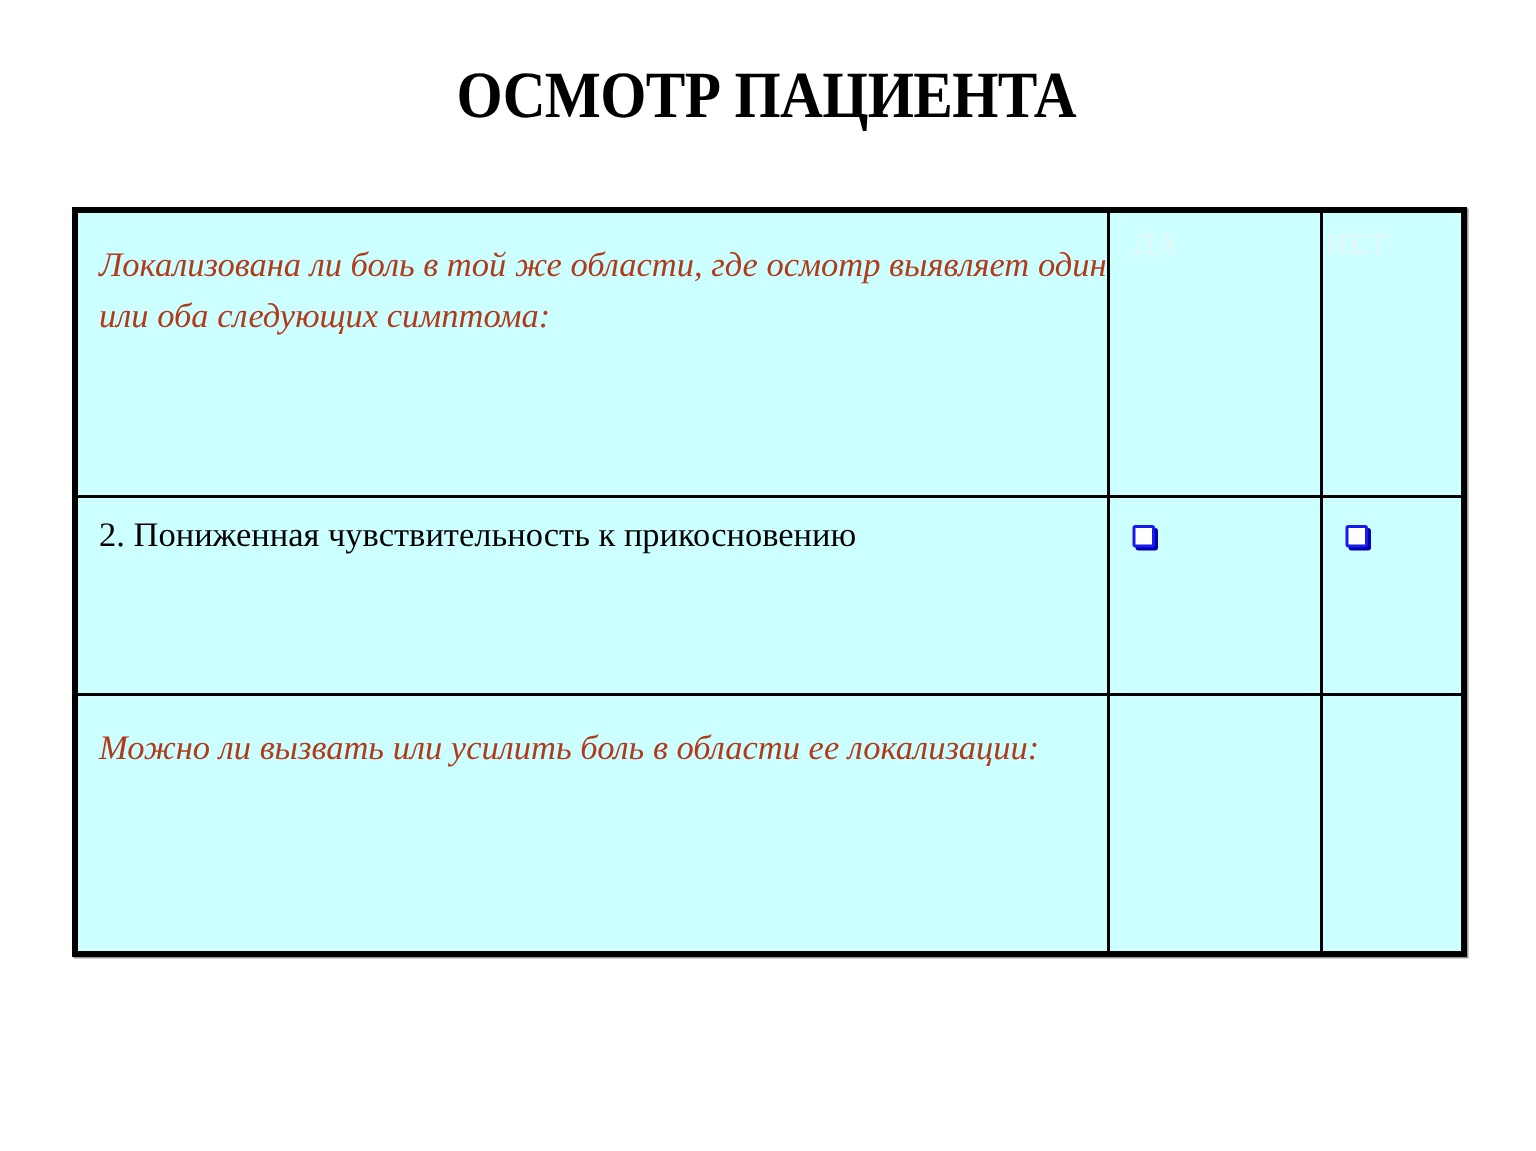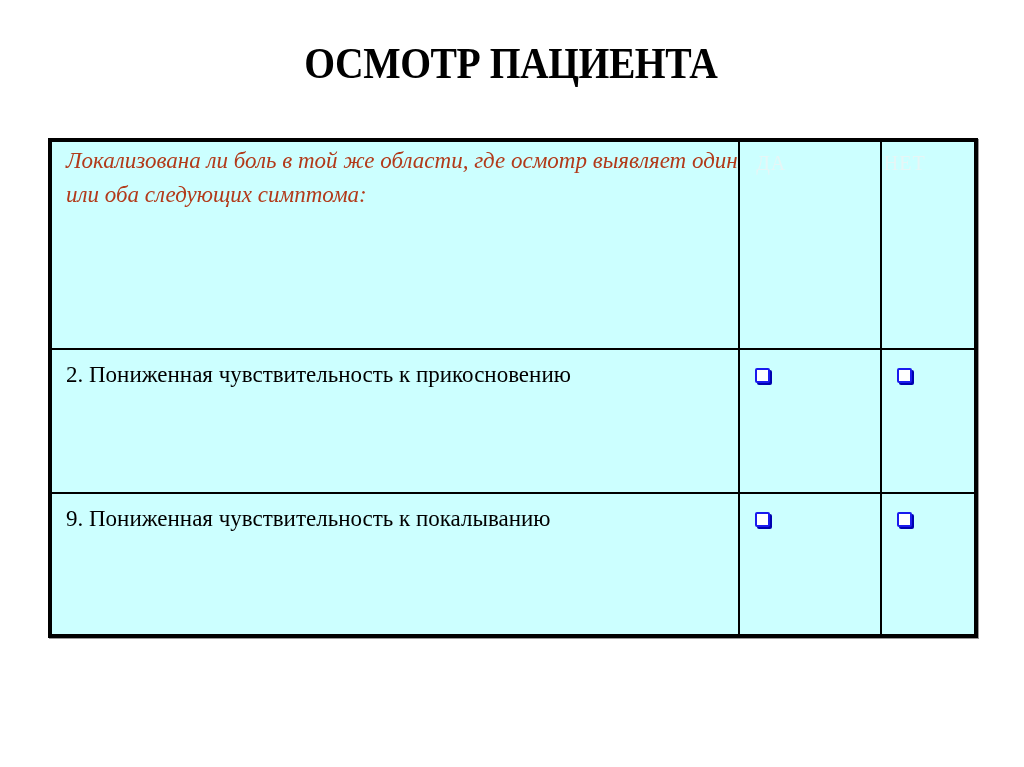--- a/index.html
+++ b/index.html
@@ -46,21 +46,21 @@
       position: relative;
     }
     .col-question { width: 694px; }
     .col-yes { width: 141px; }
     .col-no { width: 93px; }
 
     .q-text {
       font-family: "Liberation Serif", serif;
       font-size: 23px;
       line-height: 34px;
-      padding: 2px 0 0 14px;
+      padding: 18px 0 0 14px;
     }
     .q-text.italic-red {
       font-style: italic;
       color: #b23a1a;
     }
     .q-text.plain {
       color: #000000;
       padding-top: 8px;
     }
     .q-text.bottom {
@@ -119,27 +119,23 @@
       <div class="q-text plain">2. Пониженная чувствительность к прикосновению</div>
     </td>
     <td>
       <span class="checkbox"></span>
     </td>
     <td>
       <span class="checkbox"></span>
     </td>
   </tr>
 
-  <tr class="row-h3">
+
+  <tr class="row-h4">
     <td>
-      <div class="q-text plain">9. Пониженная чувствительность к покалыванию</div>
+      <div class="q-text italic-red">Можно ли вызвать или усилить боль в области ее локализации:</div>
     </td>
-    <td>
-      <span class="checkbox"></span>
-    </td>
-    <td>
-      <span class="checkbox"></span>
-    </td>
+    <td></td>
+    <td></td>
   </tr>
-
 
 </tbody>
   </table>
 
 </body></html>

